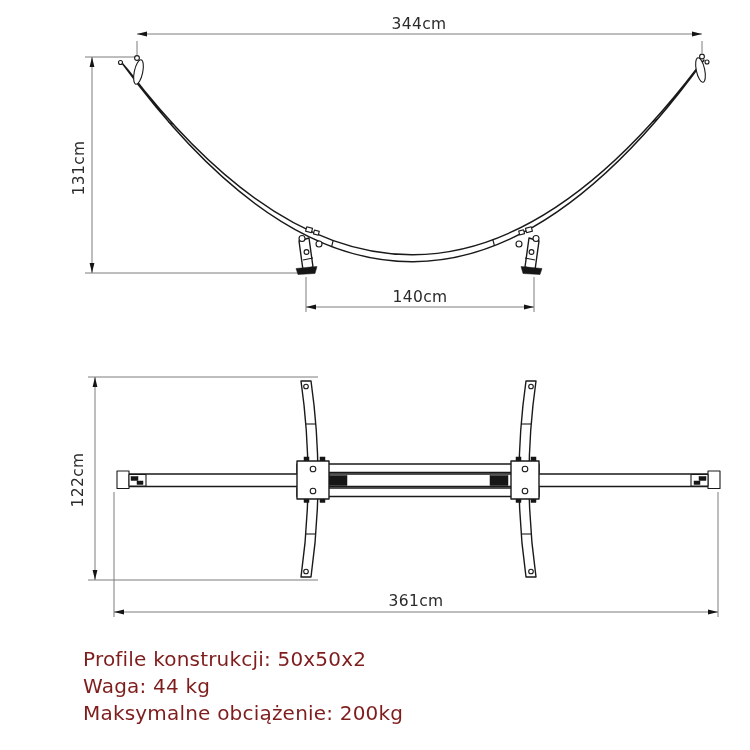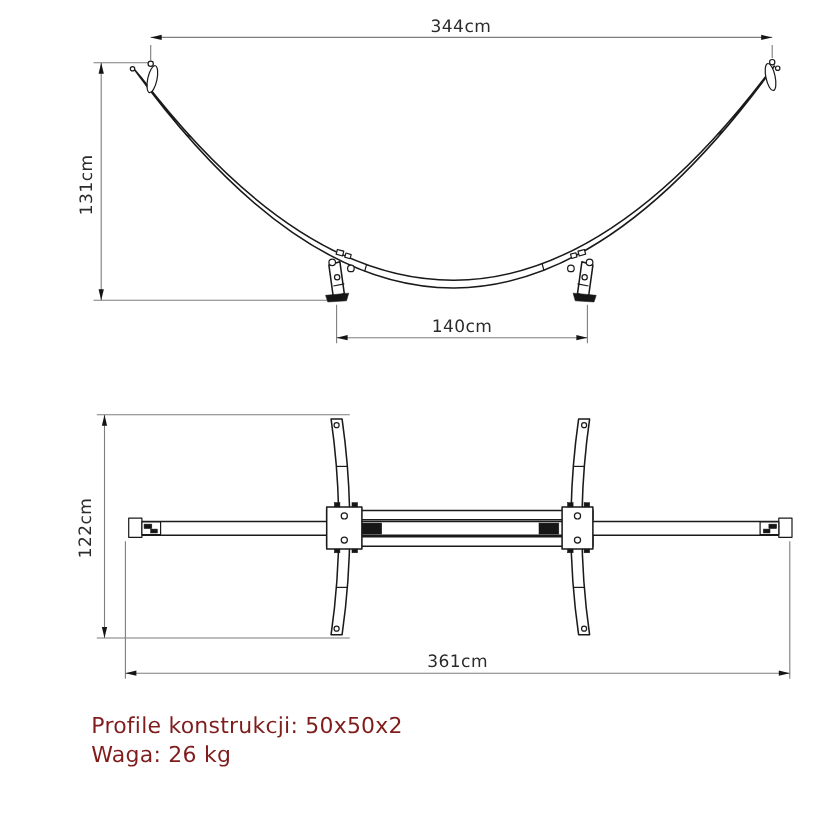--- a/index.html
+++ b/index.html
@@ -163,16 +163,17 @@
       <line class="dimline" x1="89" y1="612" x2="693" y2="612"></line>
       <polygon class="arrow" points="89,612 99,609.6 99,614.4"></polygon>
       <polygon class="arrow" points="693,612 683,609.6 683,614.4"></polygon>
       <text class="dimtext" x="391" y="606" text-anchor="middle">361cm</text>
     </g>
   </g>
 </svg>
 
   <div class="specs">
     <div>Profile konstrukcji: 50x50x2</div>
-    <div>Waga: 26 kg</div>
+    <div>Waga: 44 kg</div>
+    <div>Maksymalne obciążenie: 200kg</div>
   </div>
 
 </div>
 
 </body></html>

